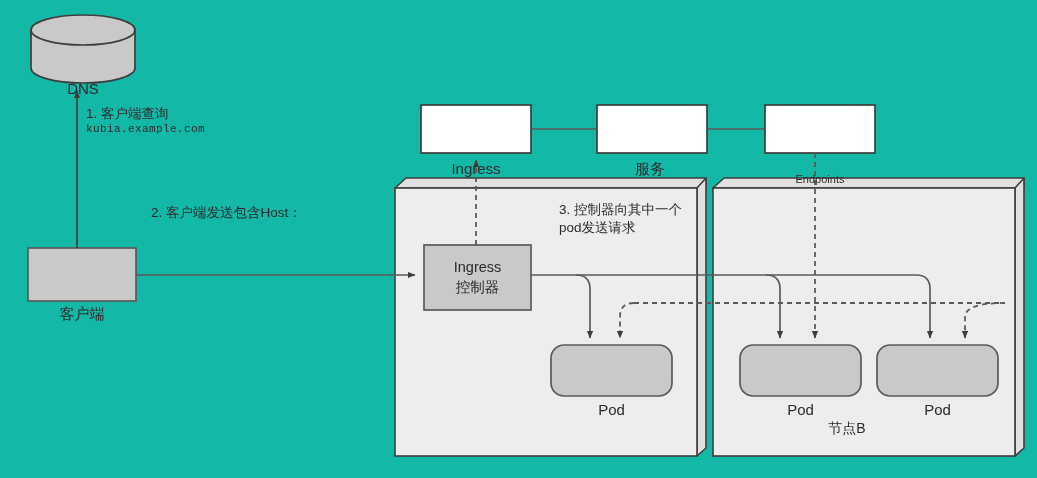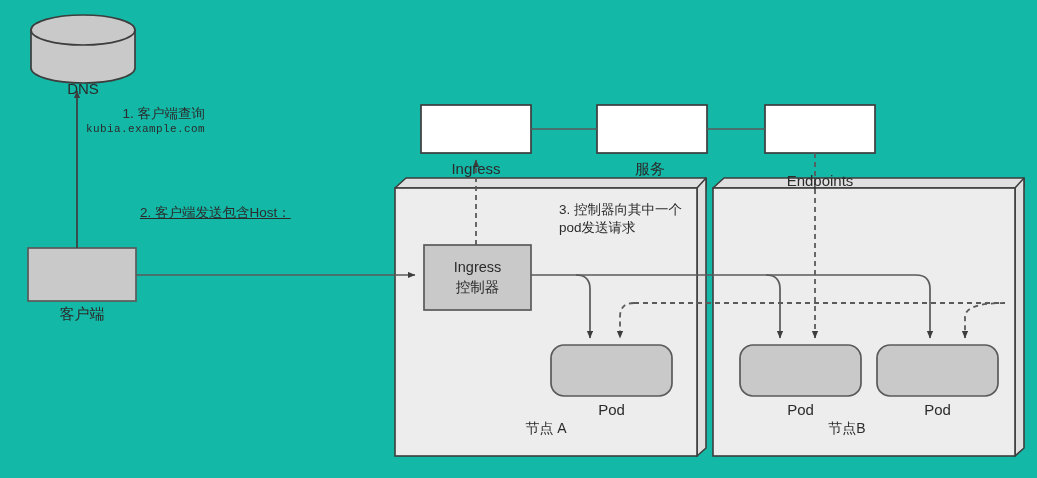--- a/index.html
+++ b/index.html
@@ -96,49 +96,48 @@
   </div>
 
   <div class="lbl" style="left:421px;top:105px;width:110px;height:48px;font-size:15px;">
     <span class="box-lbl">Ingress</span>
   </div>
 
   <div class="lbl" style="left:597px;top:105px;width:106px;height:48px;font-size:15px;">
     <span class="box-lbl">服务</span>
   </div>
 
-  <div class="lbl" style="left:765px;top:108px;width:110px;height:66px;font-size:15px;">
+  <div class="lbl" style="left:765px;top:117px;width:110px;height:66px;font-size:11px;">
     <span class="box-lbl">Endpoints</span>
   </div>
 
   <div class="lbl" style="left:424px;top:245px;width:107px;height:65px;font-size:14.5px;
               display:flex;flex-direction:column;align-items:center;justify-content:center;">
     <span>Ingress</span>
     <span>控制器</span>
   </div>
 
   <div class="lbl" style="left:551px;top:345px;width:121px;height:51px;font-size:15px;">
     <span class="box-lbl">Pod</span>
   </div>
   <div class="lbl" style="left:740px;top:345px;width:121px;height:51px;font-size:15px;">
     <span class="box-lbl">Pod</span>
   </div>
   <div class="lbl" style="left:877px;top:345px;width:121px;height:51px;font-size:15px;">
     <span class="box-lbl">Pod</span>
   </div>
 
-  <div class="node-name" style="left:395px;top:420px;width:302px;text-align:center;">节点 A</div>
   <div class="node-name" style="left:713px;top:420px;width:268px;text-align:center;">节点B</div>
 
-  <div class="ann" style="left:86px;top:105px;text-align:right;">
+  <div class="ann" style="left:86px;top:105px;">
     <div>1.  客户端查询</div>
     <div class="mono">kubia.example.com</div>
   </div>
 
-  <div class="ann" style="left:140px;top:204px;text-decoration:underline;">
+  <div class="ann" style="left:151px;top:204px;">
     <div>2.  客户端发送包含Host：</div>
   </div>
 
   <div class="ann" style="left:527px;top:201px;margin-left:32px;">
     <div>3. 控制器向其中一个</div>
     <div>pod发送请求</div>
   </div>
 
 </div>
 

